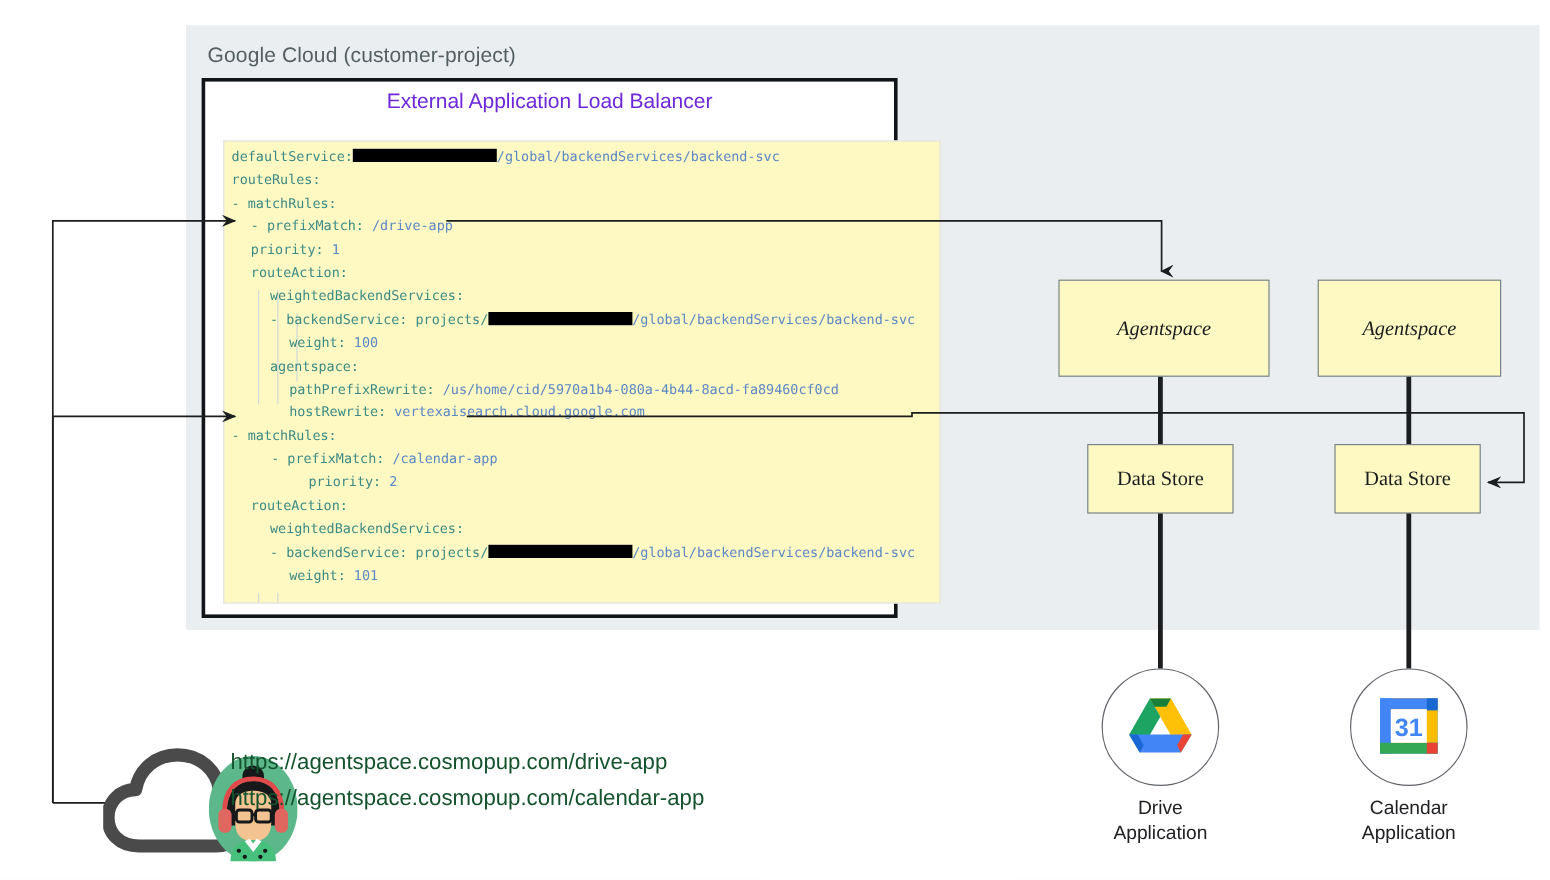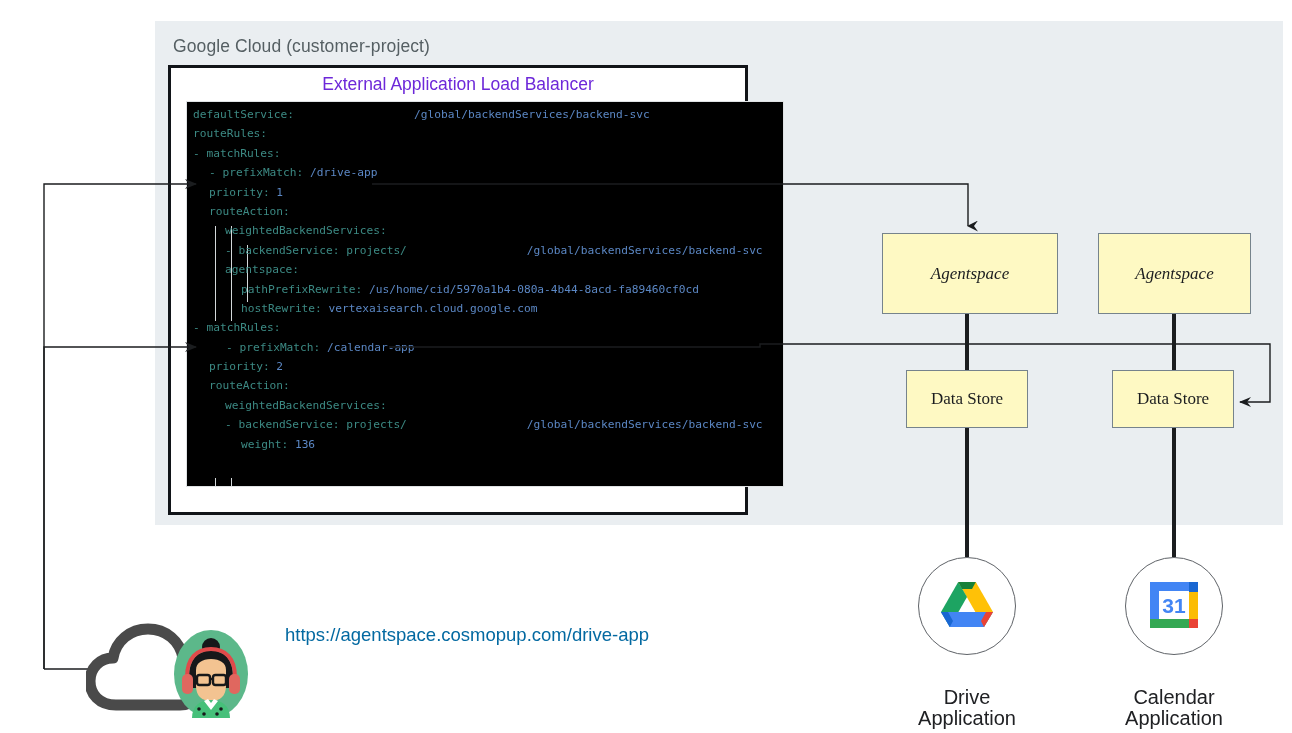--- a/index.html
+++ b/index.html
@@ -13,22 +13,22 @@
   .gc-label{position:absolute;left:173px;top:36px;font-size:17.5px;color:#555f63;
             letter-spacing:.1px;white-space:nowrap;}
 
   
   .lb-box{position:absolute;left:168px;top:65px;width:580px;height:450px;
           background:#ffffff;border:3px solid #111418;box-sizing:border-box;}
   .lb-title{position:absolute;left:168px;top:74px;width:580px;text-align:center;
             font-size:17.5px;color:#6d28d9;white-space:nowrap;}
 
   
-  .code-box{position:absolute;left:186px;top:101px;width:598px;height:386px;
-            background:#000000;border:1px solid #dfe2e4;box-sizing:border-box;
+  .code-box{position:absolute;left:186px;top:117px;width:598px;height:386px;
+            background:#fef9c3;border:1px solid #dfe2e4;box-sizing:border-box;
             overflow:hidden;}
   .code-inner{position:absolute;left:0;top:3px;width:760px;}
   .cl{height:19.4px;line-height:19.4px;white-space:pre;
       font-family:"DejaVu Sans Mono","Liberation Mono",monospace;font-size:11.2px;}
   .k{color:#3c8a84;}
   .v{color:#5b87c4;}
   .red{display:inline-block;background:#000;height:11px;vertical-align:-1px;}
   
   .guide{position:absolute;width:1px;background:#d3d8da;}
 
@@ -38,26 +38,26 @@
         font-size:17px;color:#1b1d1f;white-space:nowrap;font-family:Liberation Serif, serif;}
   .nbox.ital{font-style:italic;}
 
   
   svg.wires{position:absolute;left:0;top:0;width:1292px;height:733px;
             overflow:visible;pointer-events:none;}
 
   
   .app-circle{position:absolute;width:98px;height:98px;border-radius:50%;
               background:#fff;border:1.2px solid #5f6368;box-sizing:border-box;}
-  .app-label{position:absolute;width:180px;text-align:center;font-size:20px;
-             color:#202124;line-height:21px;margin-top:24px;}
+  .app-label{position:absolute;width:180px;text-align:center;font-size:16px;
+             color:#202124;line-height:21px;}
 
   .cloudicon{position:absolute;}
   .avatar{position:absolute;}
-  .urls{position:absolute;text-align:center;font-size:18.5px;color:#0369a1;
+  .urls{position:absolute;text-align:left;font-size:18.5px;color:#14532d;
         line-height:30px;white-space:nowrap;}
 </style>
 </head>
 <body>
 
 <div id="stage">
 
   <div class="gc-panel"></div>
   <div class="gc-label">Google Cloud (customer-project)</div>
 
@@ -73,30 +73,31 @@
 
     <div class="code-inner" id="code-inner">
         <div class="cl" style="padding-left: 6px;"><span class="k">defaultService:</span><span class="red" style="width: 120px;"></span><span class="v">/global/backendServices/backend-svc</span></div>
         <div class="cl" style="padding-left: 6px;"><span class="k">routeRules:</span></div>
         <div class="cl" style="padding-left: 6px;"><span class="k">- matchRules:</span></div>
         <div class="cl" style="padding-left: 22px;"><span class="k">- prefixMatch:</span><span class="v"> /drive-app</span></div>
         <div class="cl" style="padding-left: 22px;"><span class="k">priority:</span><span class="v"> 1</span></div>
         <div class="cl" style="padding-left: 22px;"><span class="k">routeAction:</span></div>
         <div class="cl" style="padding-left: 38px;"><span class="k">weightedBackendServices:</span></div>
         <div class="cl" style="padding-left: 38px;"><span class="k">- backendService: projects/</span><span class="red" style="width: 120px;"></span><span class="v">/global/backendServices/backend-svc</span></div>
+        <div class="cl" style="padding-left: 54px;"><span class="k">weight:</span><span class="v"> 100</span></div>
         <div class="cl" style="padding-left: 38px;"><span class="k">agentspace:</span></div>
         <div class="cl" style="padding-left: 54px;"><span class="k">pathPrefixRewrite:</span><span class="v"> /us/home/cid/5970a1b4-080a-4b44-8acd-fa89460cf0cd</span></div>
         <div class="cl" style="padding-left: 54px;"><span class="k">hostRewrite:</span><span class="v"> vertexaisearch.cloud.google.com</span></div>
         <div class="cl" style="padding-left: 6px;"><span class="k">- matchRules:</span></div>
         <div class="cl" style="padding-left: 39px;"><span class="k">- prefixMatch:</span><span class="v"> /calendar-app</span></div>
-        <div class="cl" style="padding-left: 22px;"><span class="k">priority:</span><span class="v"> 2</span></div>
+        <div class="cl" style="padding-left: 22px; margin-left: 48px;"><span class="k">priority:</span><span class="v"> 2</span></div>
         <div class="cl" style="padding-left: 22px;"><span class="k">routeAction:</span></div>
         <div class="cl" style="padding-left: 38px;"><span class="k">weightedBackendServices:</span></div>
         <div class="cl" style="padding-left: 38px;"><span class="k">- backendService: projects/</span><span class="red" style="width: 120px;"></span><span class="v">/global/backendServices/backend-svc</span></div>
-        <div class="cl" style="padding-left: 54px;"><span class="k">weight:</span><span class="v"> 136</span></div>
+        <div class="cl" style="padding-left: 54px;"><span class="k">weight:</span><span class="v"> 101</span></div>
       </div>
   </div>
 
   <div class="nbox ital" style="left:882px;top:233px;width:176px;height:81px;">Agentspace</div>
   <div class="nbox ital" style="left:1098px;top:233px;width:153px;height:81px;">Agentspace</div>
   <div class="nbox" style="left:906px;top:370px;width:122px;height:58px;">Data Store</div>
   <div class="nbox" style="left:1112px;top:370px;width:122px;height:58px;">Data Store</div>
 
   <svg class="wires" viewBox="0 0 1292 733">
     <defs>
@@ -152,20 +153,21 @@
     <path d="M18,88 C18,76 26,70 37,70 C48,70 56,76 56,88 Z" fill="#46c07a"></path>
     <path d="M30,71 L37,80 L44,71 L40,69 L37,73 L34,69 Z" fill="#ffffff"></path>
     <circle cx="25" cy="79" r="1.8" fill="#17181a"></circle>
     <circle cx="30" cy="84" r="1.8" fill="#17181a"></circle>
     <circle cx="47" cy="79" r="1.8" fill="#17181a"></circle>
     <circle cx="43" cy="84" r="1.8" fill="#17181a"></circle>
   </svg>
 
   <div class="urls" style="left:192px;top:620px;width:550px;">
     <div>https://agentspace.cosmopup.com/drive-app</div>
+    <div>https://agentspace.cosmopup.com/calendar-app</div>
   </div>
 
   <div class="app-circle" style="left:918px;top:557px;"></div>
   <svg style="position:absolute;left:940px;top:580px;width:54px;height:50px;" viewBox="0 0 54 50">
     <path d="M18.2,2 L35.8,2 L53,32 L44,47 Z" fill="#ffc107"></path>
     <path d="M18.2,2 L1,32 L9.8,47 L27,17 Z" fill="#1da462"></path>
     <path d="M1,32 L53,32 L44,47 L9.8,47 Z" fill="#4285f4"></path>
     <path d="M44,47 L53,32 L46,32 L41,41 Z" fill="#ea4335"></path>
     <path d="M9.8,47 L1,32 L8,32 L13,41 Z" fill="#1967d2"></path>
     <path d="M35.8,2 L18.2,2 L22,9 L32,9 Z" fill="#188038"></path>

